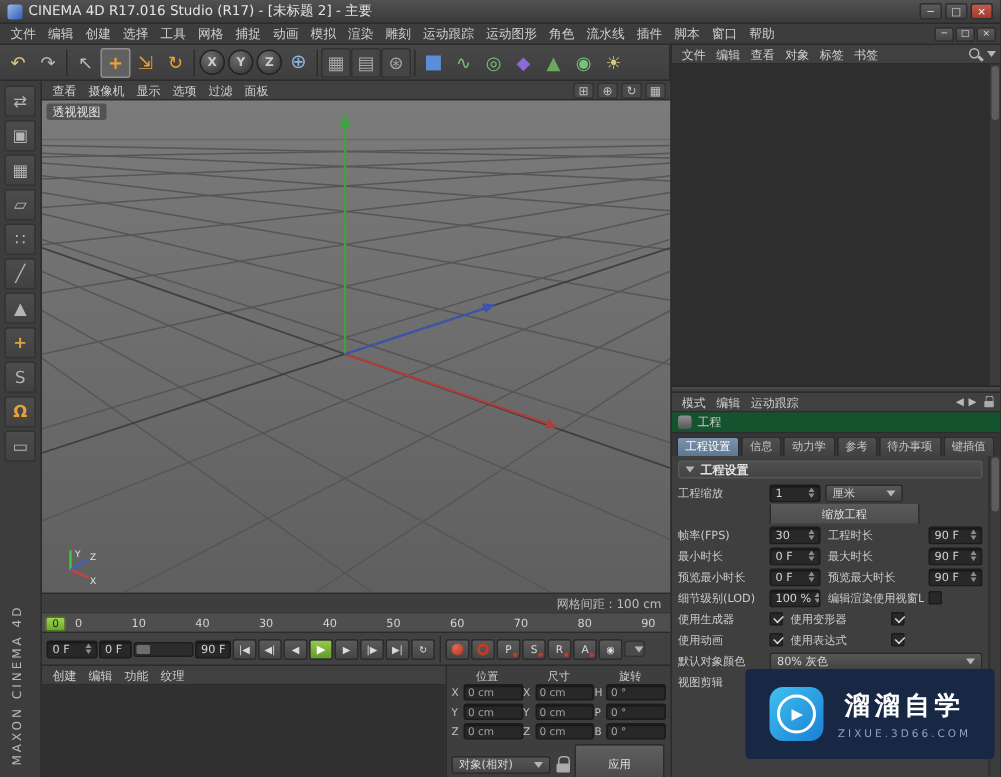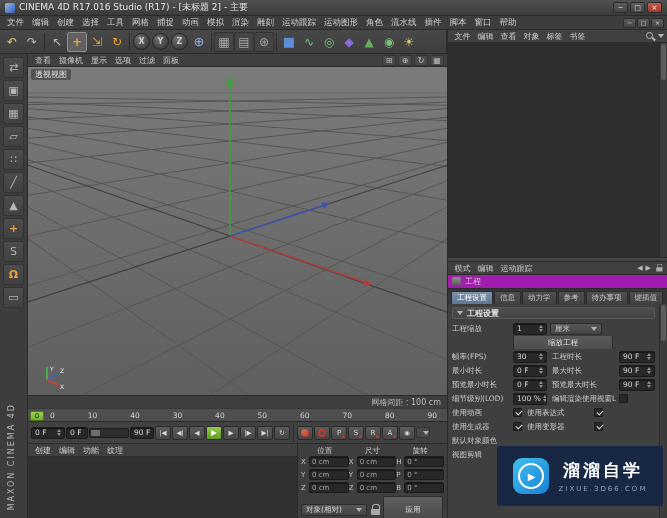--- a/index.html
+++ b/index.html
@@ -93,21 +93,21 @@
 .pm-row .menu-item{font-size:8px;padding:0 3.5px}
 .pm-icons{margin-left:auto;display:flex;gap:3px;align-items:center}
 .mag{width:10px;height:10px;position:relative}
 .mag::before{content:"";position:absolute;left:1px;top:1px;width:5px;height:5px;border:1.5px solid #b9b9b9;border-radius:50%}
 .mag::after{content:"";position:absolute;left:7.2px;top:7px;width:3.5px;height:1.5px;background:#b9b9b9;transform:rotate(45deg)}
 .histicon{font-size:7px;color:#b9b9b9}
 .om-body{height:215px;background:#2e2e2e;position:relative;border-bottom:1px solid #262626}
 .vscroll{position:absolute;right:0;top:0;bottom:0;width:8px;background:#3b3b3b;border-left:1px solid #2c2c2c}
 .vscroll .thumb{position:absolute;left:1px;right:1px;top:1px;height:36px;background:#5d5d5d;border-radius:3px}
 .splitter{height:4px;background:linear-gradient(#4d4d4d,#3c3c3c);border-bottom:1px solid #2b2b2b}
-.am-object{height:14px;background:#a21caf;border-bottom:1px solid #2b2b2b;display:flex;align-items:center;gap:4px;padding:0 4px;font-size:8px}
+.am-object{height:14px;background:#14532d;border-bottom:1px solid #2b2b2b;display:flex;align-items:center;gap:4px;padding:0 4px;font-size:8px}
 .proj-icon{width:9px;height:9px;background:linear-gradient(#909090,#555);border-radius:2px;flex:none}
 .am-tabs{height:15px;background:#353535;display:flex;align-items:flex-end;gap:1px;padding:1px 3px 0;overflow:hidden}
 .tab{height:13px;line-height:12px;padding:0 5px;font-size:7.5px;background:linear-gradient(#4f4f4f,#414141);border:1px solid #2c2c2c;border-bottom:none;border-radius:2px 2px 0 0;color:#c5c5c5;white-space:nowrap}
 .tab.active{background:linear-gradient(#7d93ab,#5d7791);color:#fff}
 .am-body{flex:1;position:relative;background:#3f3f3f;padding:3px 12px 3px 4px;overflow:hidden}
 .sect{display:flex;align-items:center;gap:4px;height:12px;background:linear-gradient(#4f4f4f,#444);border:1px solid #585858;border-radius:2px;padding:0 4px;font-size:8px;font-weight:bold;color:#e2e2e2;margin-bottom:3px}
 .sect .caret{margin-left:0}
 .arow{display:flex;align-items:center;gap:3px;height:13px;margin-bottom:1px;overflow:hidden}
 .albl{width:58px;flex:none;font-size:7.5px;color:#cbcbcb;white-space:nowrap;overflow:hidden}
 .albl.r{width:64px;margin-left:2px}
@@ -563,34 +563,38 @@
       </div>
       <div class="arow" data-name="lod-row">
         <span class="albl">细节级别(LOD)</span>
         <div class="field w34" data-name="lod-field">
             <span>100 %</span>
             <span class="spin"></span>
           </div>
         <span class="albl r">编辑渲染使用视窗LOD</span>
         <span class="chk" data-name="render-lod-checkbox"></span>
       </div>
+      <div class="arow" data-name="use-generators-row">
+        <span class="albl">使用生成器</span>
+        <span class="chk on" data-name="use-generators-checkbox"></span>
+        <span class="albl r">使用变形器</span>
+        <span class="chk on" data-name="use-deformers-checkbox"></span>
+      </div>
       <div class="arow" data-name="use-animation-row">
         <span class="albl">使用动画</span>
         <span class="chk on" data-name="use-animation-checkbox"></span>
         <span class="albl r">使用表达式</span>
         <span class="chk on" data-name="use-expressions-checkbox"></span>
       </div>
-      <div class="arow" data-name="use-generators-row">
-        <span class="albl">使用生成器</span>
-        <span class="chk on" data-name="use-generators-checkbox"></span>
-        <span class="albl r">使用变形器</span>
-        <span class="chk on" data-name="use-deformers-checkbox"></span>
-      </div>
       <div class="arow" data-name="default-object-color-row">
         <span class="albl">默认对象颜色</span>
+        <div class="dd wflex" data-name="default-object-color-dropdown">
+            <span>80% 灰色</span>
+            <span class="caret"></span>
+          </div>
       </div>
       <div class="arow" data-name="view-clipping-row">
         <span class="albl">视图剪辑</span>
         <div class="dd wflex" data-name="view-clipping-dropdown">
             <span>自动</span>
             <span class="caret"></span>
           </div>
       </div>
 
       <div class="vscroll" data-name="attribute-scrollbar">

